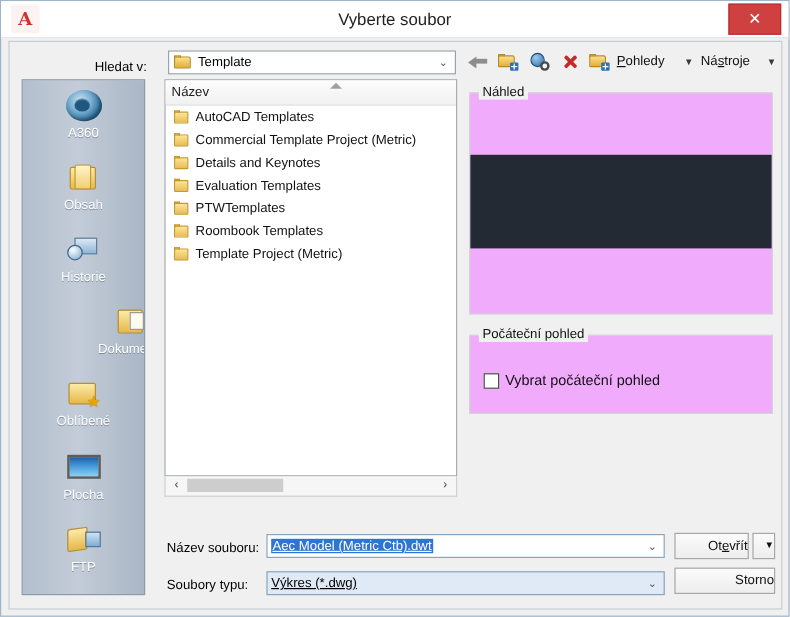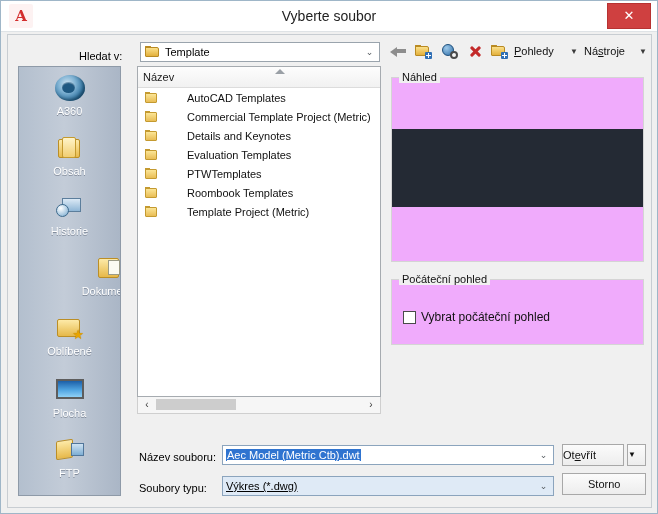--- a/index.html
+++ b/index.html
@@ -420,21 +420,20 @@
     width: 242px;
     height: 288px;
     overflow: hidden;
   }
   .frow {
     height: 19px;
     display: flex;
     align-items: center;
     padding-left: 7px;
     cursor: pointer;
-    gap: 24px;
   }
   .frow .fico {
     width: 13px; height: 12px;
     position: relative;
     margin-right: 5px;
     flex: 0 0 auto;
   }
   .frow .fico .bk {
     position: absolute; left: 0; top: 1px;
     width: 12px; height: 10px;
@@ -570,21 +569,21 @@
     padding: 0 1px;
   }
 
   .btn {
     position: absolute;
     background: linear-gradient(#fbfbfb, #ededed);
     border: 1px solid #a8a8a8;
     box-sizing: border-box;
     font-size: 11px;
     color: #111;
-    text-align: left;
+    text-align: right;
     cursor: pointer;
   }
   .btn u { text-decoration: underline; }
   #btn-open {
     left: 561px; top: 443px;
     width: 62px; height: 22px;
     line-height: 20px;
   }
   #btn-open-more {
     left: 626px; top: 443px;

